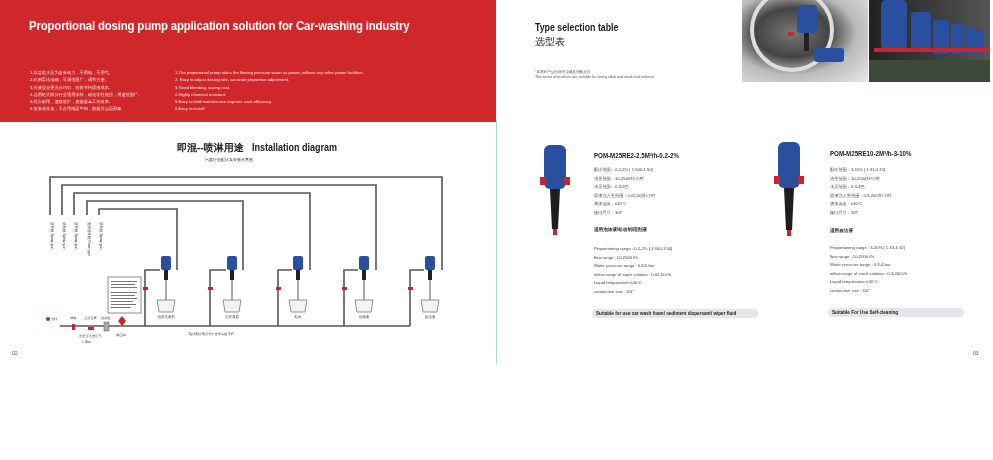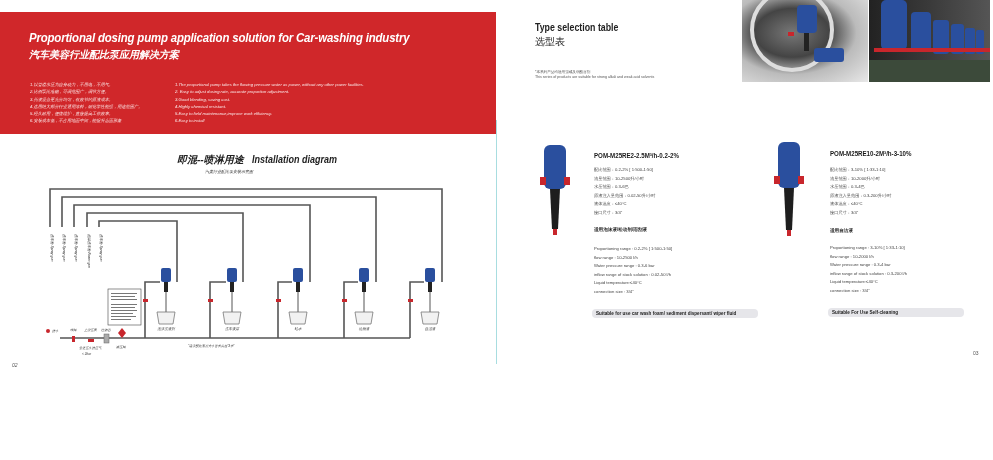--- a/index.html
+++ b/index.html
@@ -1,20 +1,20 @@
 <!DOCTYPE html>
 <html><head>
 <meta charset="utf-8">
 <style>
   * { box-sizing: border-box; margin: 0; padding: 0; }
   html, body { width: 993px; height: 460px; background: #ffffff; overflow: hidden; }
   body { font-family: "Liberation Sans", sans-serif; color: #333; position: relative; }
 
   .spread { position: absolute; left: 0; top: 0; width: 993px; height: 460px; }
-  .page-left { position: absolute; left: 0; top: 12px; width: 496px; height: 360px; font-style: italic; }
+  .page-left { position: absolute; left: 0; top: 0; width: 496px; height: 360px; }
   .page-right { position: absolute; left: 497px; top: 0; width: 496px; height: 360px; }
   .gutter { position: absolute; left: 496px; top: 120px; width: 1px; height: 244px; background: #a8dde0; }
 
   
   .banner { position: absolute; left: 0; top: 0; width: 496px; height: 122px; background: #d0272a; color: #fff; }
   .banner-title { position: absolute; left: 29px; top: 18px; font-size: 13px; font-weight: bold; letter-spacing: -0.2px; transform: scaleX(0.88); transform-origin: left; white-space: nowrap; }
   .banner-subtitle { position: absolute; left: 29px; top: 36px; font-size: 10px; font-weight: bold; white-space: nowrap; }
   .banner-list { position: absolute; top: 69px; font-size: 4.2px; line-height: 7.3px; list-style: none; white-space: nowrap; color: #fbe9e9; }
   .banner-list.cn { left: 30px; }
   .banner-list.en { left: 175px; }
@@ -42,21 +42,20 @@
   .suitable-bar { position: absolute; height: 9px; background: #e6e6ea; border-radius: 4px; font-size: 4.6px; font-weight: bold; color: #222; line-height: 9px; padding-left: 4px; white-space: nowrap; }
 </style>
 </head>
 <body>
 
 <div class="spread">
 
   <div class="page-left">
     <div class="banner">
       <div class="banner-title">Proportional dosing pump application solution for Car-washing industry</div>
-      <div class="banner-subtitle">汽车美容行业配比泵应用解决方案</div>
       <ul class="banner-list cn">
         <li>1.以管道水压为自身动力，不用电，不用气。</li>
         <li>2.比例泵比准确，可调范围广，调节方便。</li>
         <li>3.药液混合更充分均匀，有效节约原液成本。</li>
         <li>4.选用绝大部分行业通用浓料，耐化学性能强，用途范围广。</li>
         <li>5.经久耐用，便捷维护，直接提高工作效率。</li>
         <li>6.安装成本低，不占用地面空间，能提升店面形象</li>
       </ul>
       <ul class="banner-list en">
         <li>1.The proportional pump takes the flowing pressure water as power, without any other power facilities.</li>

